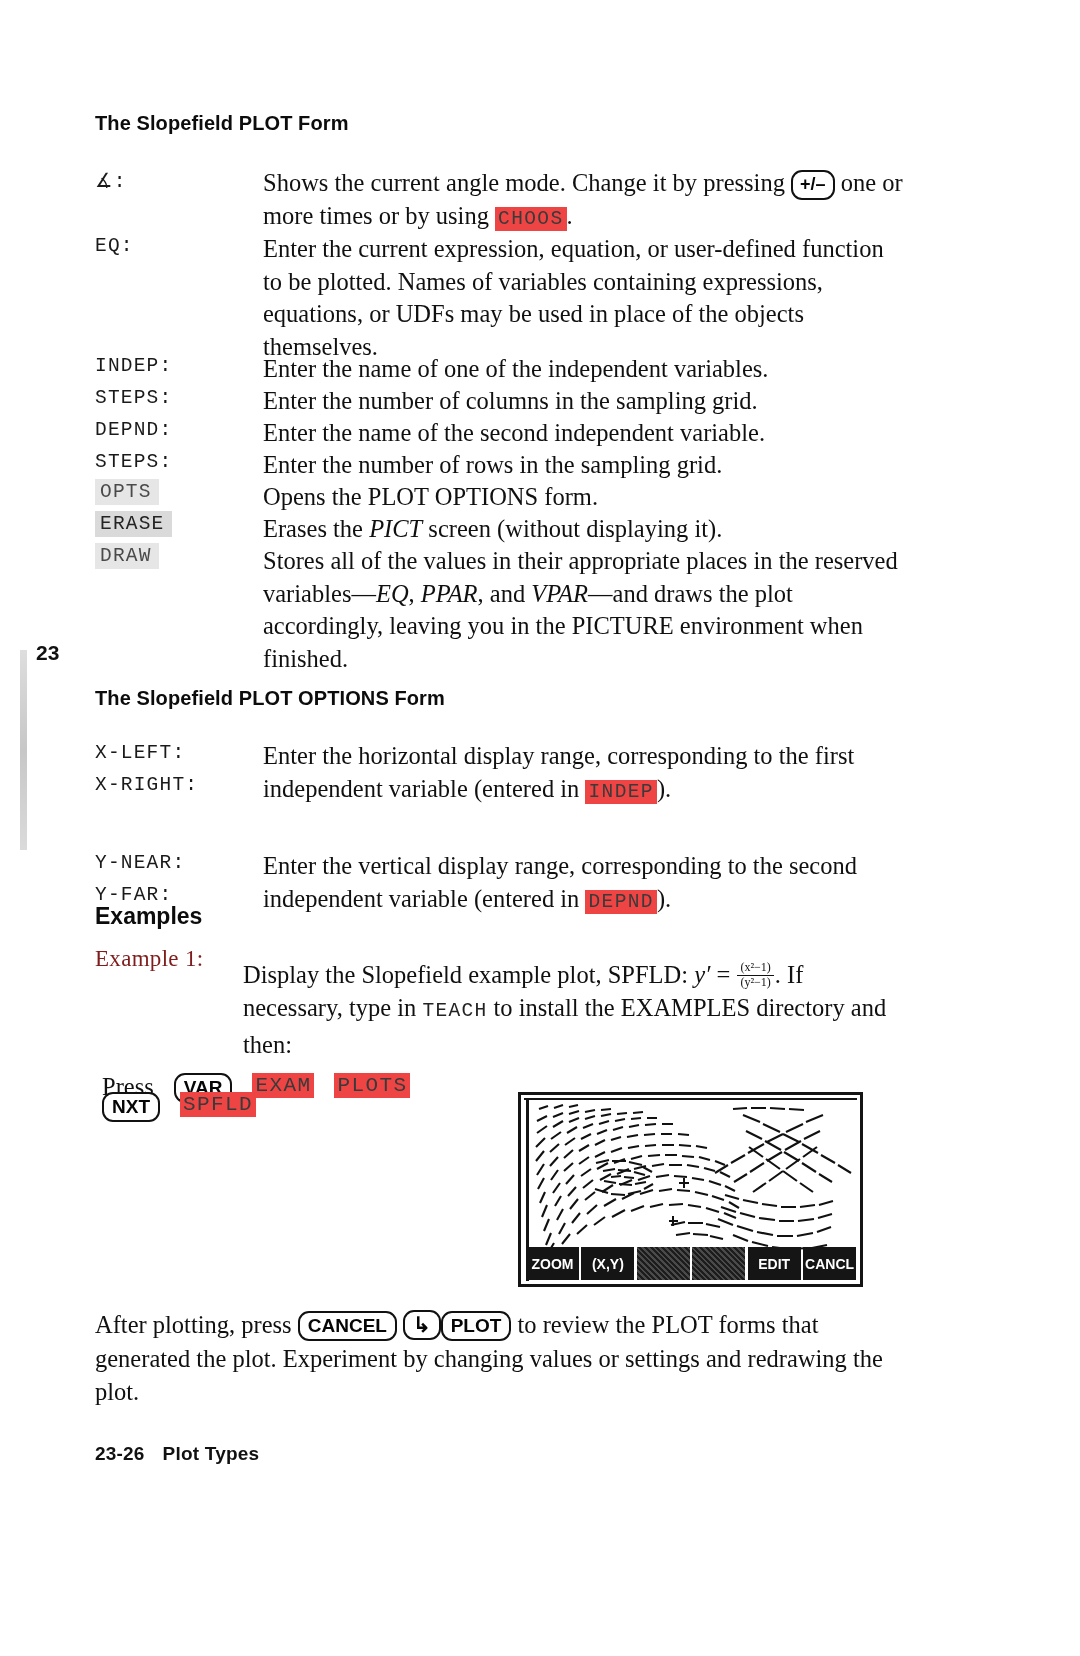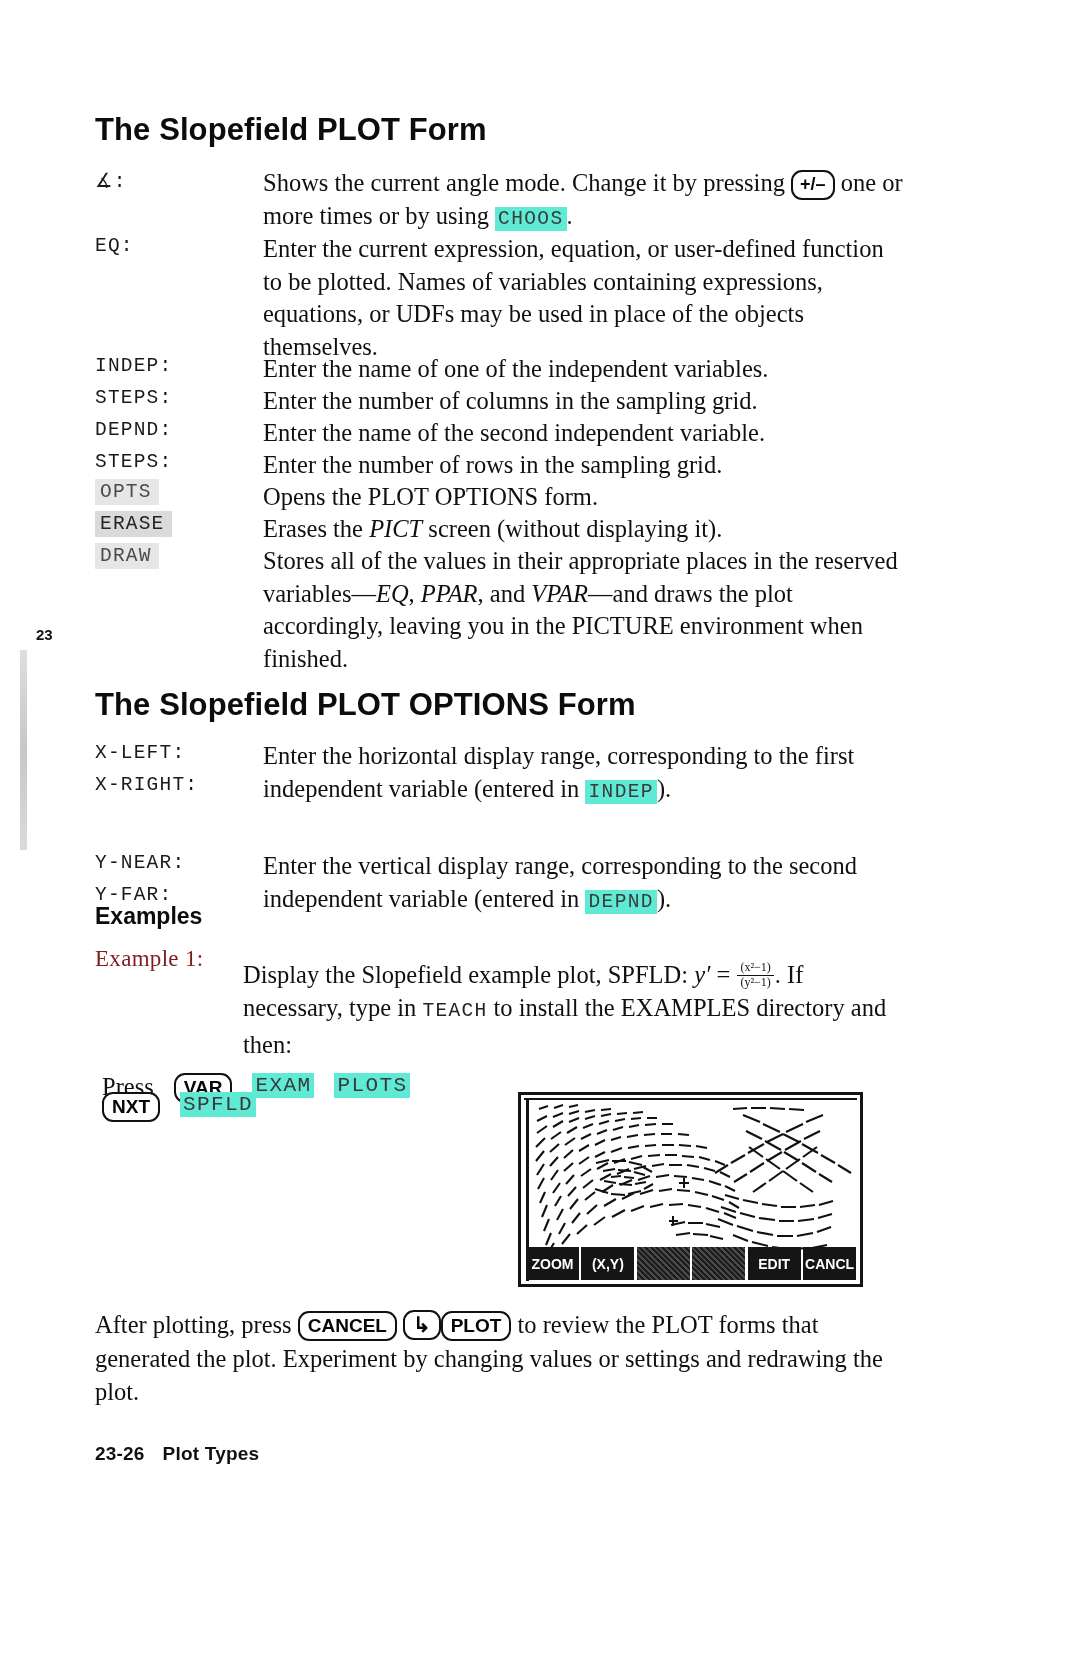--- a/index.html
+++ b/index.html
@@ -13,32 +13,32 @@
   }
 
   
   .chapter-tab{
     position:absolute; left:20px; top:650px;
     width:7px; height:200px;
     background:linear-gradient(180deg,#d8d8d8,#bdbdbd,#d4d4d4);
     opacity:.85;
   }
   .chapter-num{
-    position:absolute; left:36px; top:626px;
-    font-family:"Liberation Sans", sans-serif;
-    font-weight:bold; font-size:15px; color:#111;text-align:center;
+    position:absolute; left:36px; top:641px;
+    font-family:"Liberation Sans", sans-serif;
+    font-weight:bold; font-size:21px; color:#111;text-align:center;
   }
 
   
   .page{ position:absolute; left:0; top:0; width:1080px; height:1656px; }
 
   h2.section{
     position:absolute;
     font-family:"Liberation Sans", sans-serif;
-    font-weight:bold; font-size:31px;
+    font-weight:bold; font-size:20px;
     color:#0c0c0c; margin:0; letter-spacing:.1px;
   }
   h3.sub{
     position:absolute;
     font-family:"Liberation Sans", sans-serif;
     font-weight:bold; font-size:23px;
     color:#0c0c0c; margin:0;
   }
 
   
@@ -54,21 +54,21 @@
     font-family:"Liberation Serif", serif;
     font-size:24.5px; line-height:32.5px;
     color:#101010; width:640px;
   }
   .desc i, .ital{ font-style:italic; }
 
   
   .softkey{
     font-family:"Liberation Mono", monospace;
     font-size:19.5px; letter-spacing:1.4px;
-    background:#5eead4; color:#3a3a3a;
+    background:#ef4444; color:#3a3a3a;
     padding:1px 3px;
   }
   .mono{
     font-family:"Liberation Mono", monospace;
     font-size:19.5px; letter-spacing:1.3px; color:#222;
   }
   .term.shaded{
     background:#e6e6e6; color:#4a4a4a;
     width:auto; flex:0 0 auto; padding:2px 7px 2px 5px;
   }

